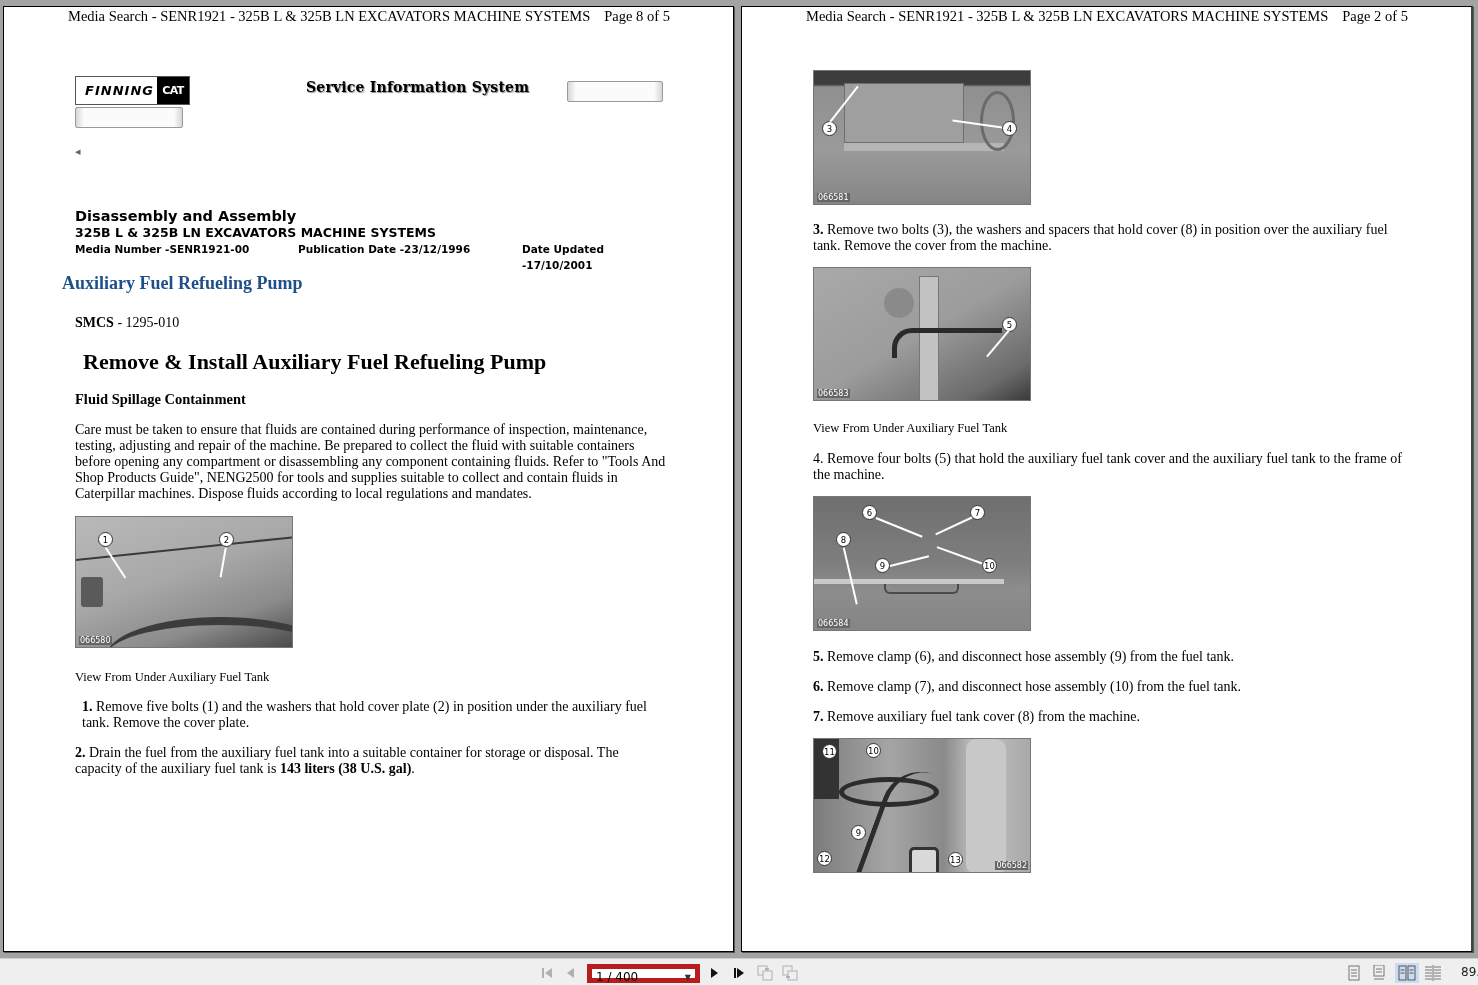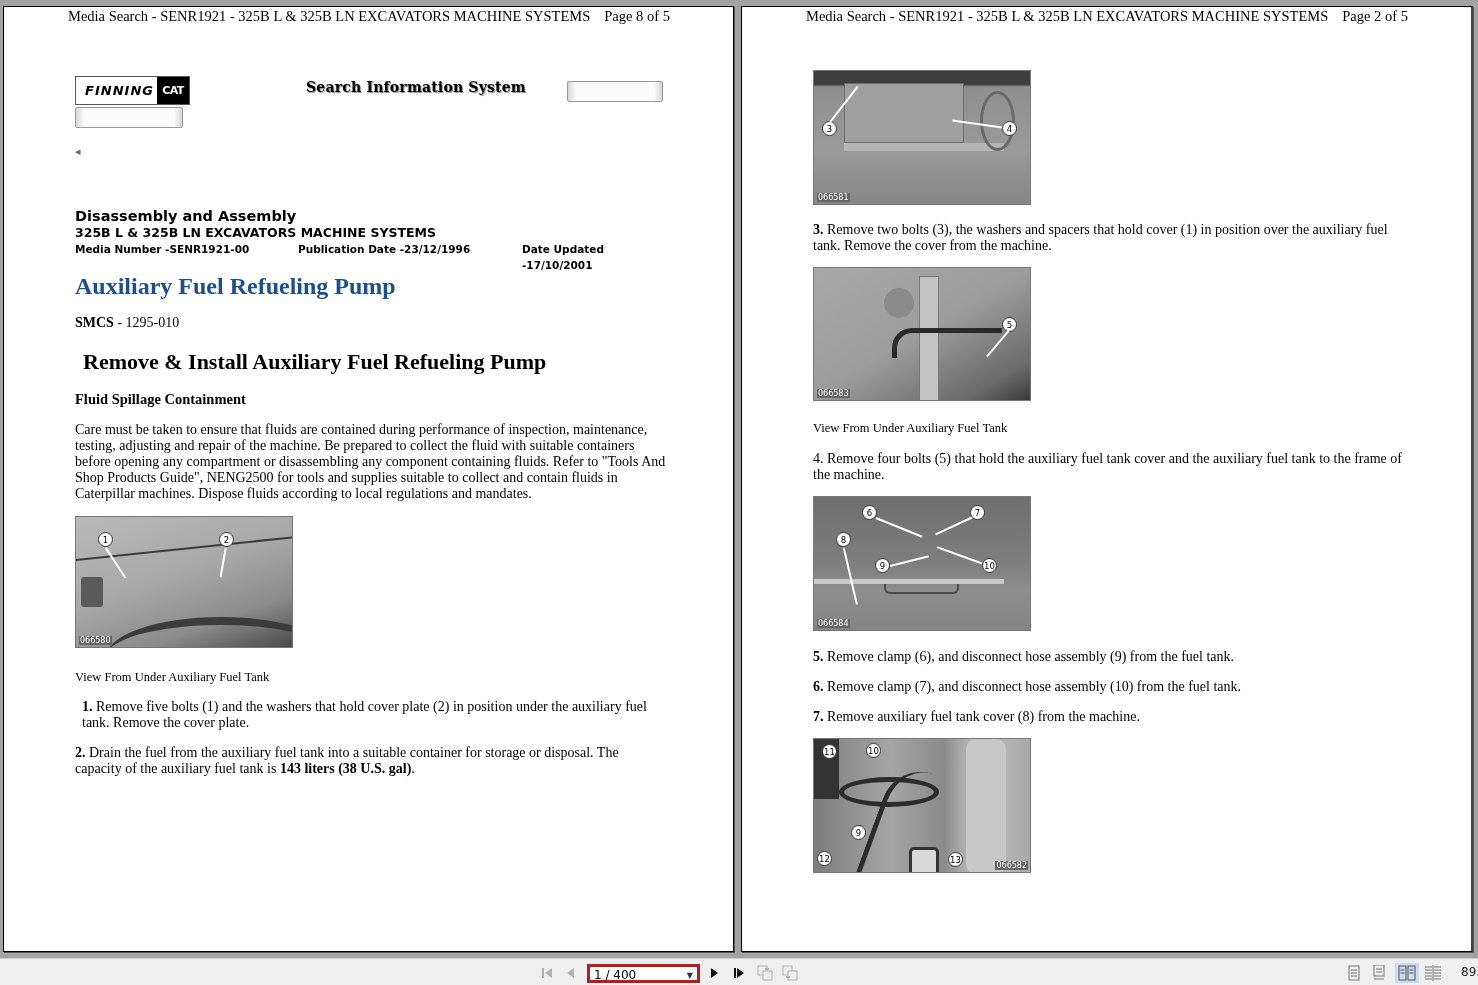--- a/index.html
+++ b/index.html
@@ -21,58 +21,58 @@
   .btn-a { left: 71px; top: 100px; width: 108px; }
   .btn-b { left: 563px; top: 74px; width: 96px; }
   .sis-title { position: absolute; left: 302px; top: 72px; font-family: "DejaVu Serif", serif; font-weight: bold; font-size: 14px; text-shadow: 1px 1px 1px #888; letter-spacing: 0.2px; }
   .back-arrow { position: absolute; left: 71px; top: 138px; font-size: 11px; color: #666; }
 
   .doc-head { position: absolute; left: 71px; top: 200px; width: 590px; font-family: "DejaVu Sans", sans-serif; font-weight: bold; }
   .doc-head .h1 { font-size: 14.5px; line-height: 18px; }
   .doc-head .h2 { font-size: 12.5px; line-height: 16px; }
   .doc-head .meta { font-size: 10.5px; line-height: 16px; display: flex; position: relative; }
   .doc-head .meta span { position: absolute; top: 0; }
-  .topic-title { color: #1f4f8a; font-size: 24px; font-weight: bold; position: absolute; left: 71px; top: 266px; }
+  .topic-title { color: #1f4f8a; font-size: 18px; font-weight: bold; position: absolute; left: 58px; top: 266px; }
   .smcs { position: absolute; left: 71px; top: 308px; font-size: 14px; }
   .main-title { position: absolute; left: 71px; top: 342px; font-size: 22px; font-weight: bold; margin-left: 8px; }
   .sub-title { position: absolute; left: 71px; top: 384px; font-size: 14.5px; font-weight: bold; }
   .para { position: absolute; font-size: 14px; line-height: 16px; }
   .caption { position: absolute; font-size: 12.5px; }
 
   .photo { position: absolute; background: #8c8c8c; overflow: hidden; border: 1px solid #777; }
   .photo .fig-id { position: absolute; left: 3px; bottom: 2px; font-family: "DejaVu Sans", sans-serif; font-size: 8px; color: #fff; background: #666; padding: 0 1px; }
   .photo.right-id .fig-id { left: auto; right: 2px; }
   .callout { position: absolute; width: 15px; height: 15px; border-radius: 50%; background: #fff; border: 1px solid #333; font-family: "DejaVu Sans", sans-serif; font-size: 8.5px; display: flex; align-items: center; justify-content: center; color: #000; }
   .leader { position: absolute; height: 1.5px; background: #fff; transform-origin: 0 50%; }
 
   
   .toolbar { position: absolute; left: 0; top: 958px; width: 1478px; height: 27px; background: #efefef; border-top: 1px solid #d0d0d0; }
   .tb-btn { position: absolute; top: 4px; height: 20px; display: flex; align-items: center; justify-content: center; color: #111; cursor: pointer; }
   .tb-btn.disabled { color: #b0b0b0; }
-  .page-select { position: absolute; left: 587px; top: 5px; width: 113px; height: 19px; border: 3px solid #b91c1c; background: #fff; font-family: "DejaVu Sans", sans-serif; font-size: 12px; line-height: 17px; padding-left: 4px; }
+  .page-select { position: absolute; left: 587px; top: 5px; width: 113px; height: 19px; border: 5px solid #b91c1c; background: #fff; font-family: "DejaVu Sans", sans-serif; font-size: 12px; line-height: 17px; padding-left: 4px; }
   .page-select .caret { position: absolute; right: 4px; top: 0; font-size: 8px; color: #333; }
   .zoom-val { position: absolute; left: 1461px; top: 6px; font-family: "DejaVu Sans", sans-serif; font-size: 12px; color: #222; white-space: nowrap; }
   .view-btn.active { background: #cbdcf2; }
 </style>
 </head>
 <body>
 
 <div class="viewer">
 
   <div class="page" id="page1">
     <div class="running-header">
       <span>Media Search - SENR1921 - 325B L &amp; 325B LN EXCAVATORS MACHINE SYSTEMS</span><span class="pg">Page 8 of 5</span>
     </div>
 
     <div class="logo-box">
       <span class="logo-finning">FINNING</span>
       <span class="logo-cat">CAT</span>
     </div>
     <div class="fake-btn btn-a"></div>
-    <div class="sis-title">Search Information System</div>
+    <div class="sis-title">Service Information System</div>
     <div class="fake-btn btn-b"></div>
     <div class="back-arrow">◂</div>
 
     <div class="doc-head">
       <div class="h1">Disassembly and Assembly</div>
       <div class="h2">325B L &amp; 325B LN EXCAVATORS MACHINE SYSTEMS</div>
       <div class="meta" style="height:16px;">
         <span style="left:0">Media Number -SENR1921-00</span>
         <span style="left:223px">Publication Date -23/12/1996</span>
         <span style="left:447px">Date Updated -17/10/2001</span>
@@ -109,21 +109,21 @@
     <div class="photo" style="left:71px; top:63px; width:218px; height:135px; background: linear-gradient(180deg,#3d3d3d 0%,#3d3d3d 10%,#8f8f8f 12%,#9a9a9a 60%,#858585 100%);">
       <div style="position:absolute; left:30px; top:12px; width:120px; height:60px; background:#9f9f9f; border:1px solid #6e6e6e;"></div>
       <div style="position:absolute; left:30px; top:72px; width:160px; height:8px; background:#b5b5b5;"></div>
       <div style="position:absolute; right:15px; top:20px; width:35px; height:60px; border-radius:50%; border:3px solid #6a6a6a;"></div>
       <div class="callout" style="left:8px; top:50px;">3</div>
       <div class="callout" style="left:188px; top:50px;">4</div>
       <div class="leader" style="left:16px; top:50px; width:45px; transform:rotate(-52deg);"></div>
       <div class="leader" style="left:188px; top:56px; width:50px; transform:rotate(-172deg);"></div>
       <span class="fig-id">066581</span>
     </div>
-    <div class="para" style="left:71px; top:215px; width:600px;"><b>3.</b><span> Remove two bolts (3), the washers and spacers that hold cover (1) in position over the auxiliary fuel tank. Remove the cover from the machine.</span></div>
+    <div class="para" style="left:71px; top:215px; width:600px;"><b>3.</b><span> Remove two bolts (3), the washers and spacers that hold cover (8) in position over the auxiliary fuel tank. Remove the cover from the machine.</span></div>
 
     <div class="photo" style="left:71px; top:260px; width:218px; height:134px; background: linear-gradient(150deg,#a9a9a9 0%,#9c9c9c 50%,#6b6b6b 85%,#3a3a3a 100%);">
       <div style="position:absolute; left:105px; top:8px; width:20px; height:130px; background:#c2c2c2; border:1px solid #777;"></div>
       <div style="position:absolute; left:70px; top:20px; width:30px; height:30px; border-radius:50%; background:#8a8a8a;"></div>
       <div style="position:absolute; left:78px; top:60px; width:110px; height:30px; border-top:5px solid #2a2a2a; border-left:5px solid #2a2a2a; border-radius:20px 0 0 0;"></div>
       <div class="callout" style="left:188px; top:49px;">5</div>
       <div class="leader" style="left:195px; top:62px; width:34px; transform:rotate(130deg);"></div>
       <span class="fig-id">066583</span>
     </div>
     <div class="caption" style="left:71px; top:414px;">View From Under Auxiliary Fuel Tank</div>

